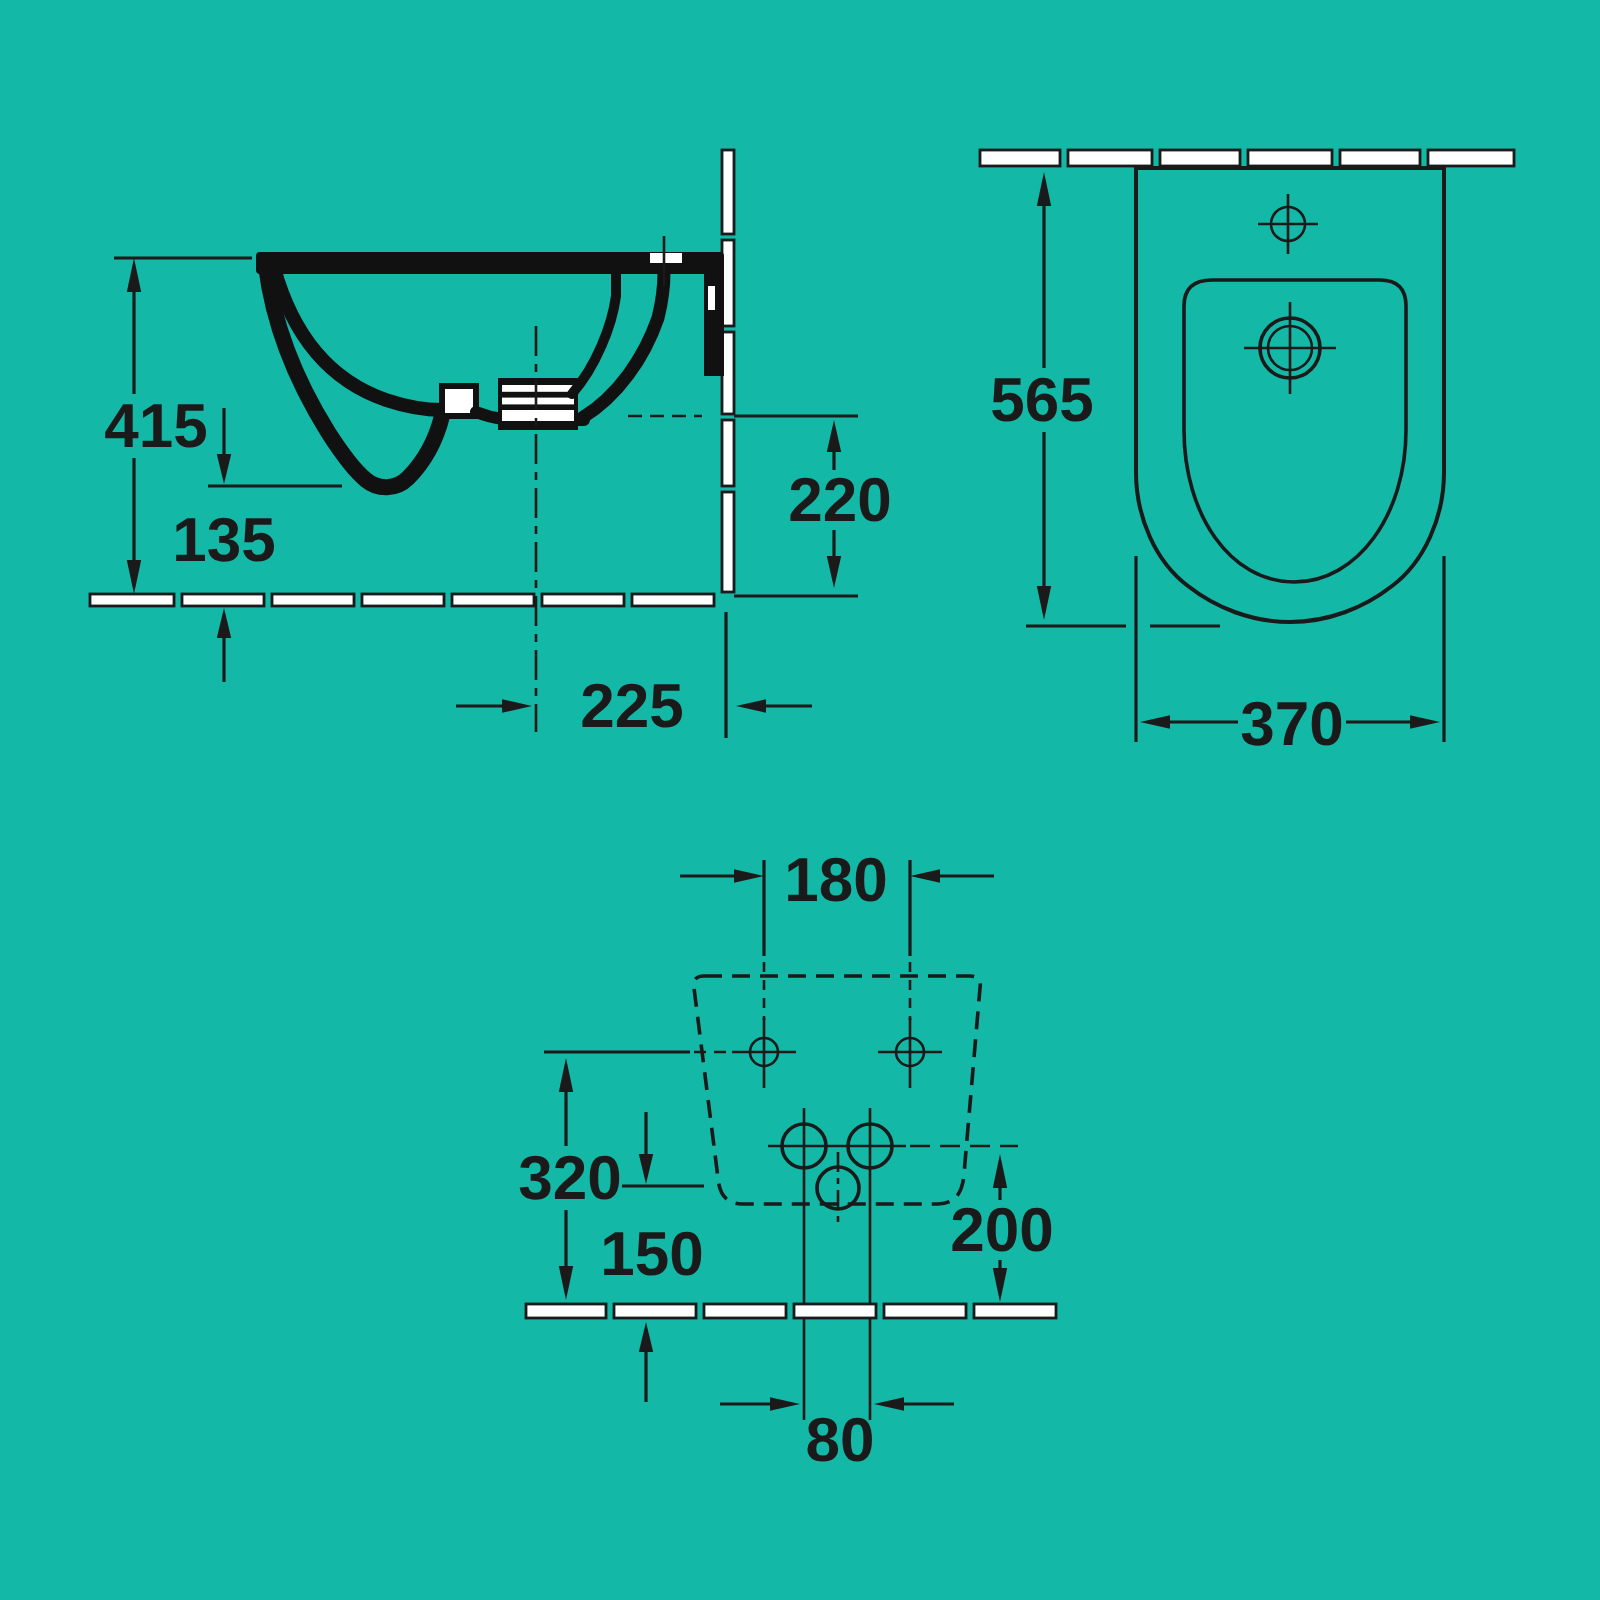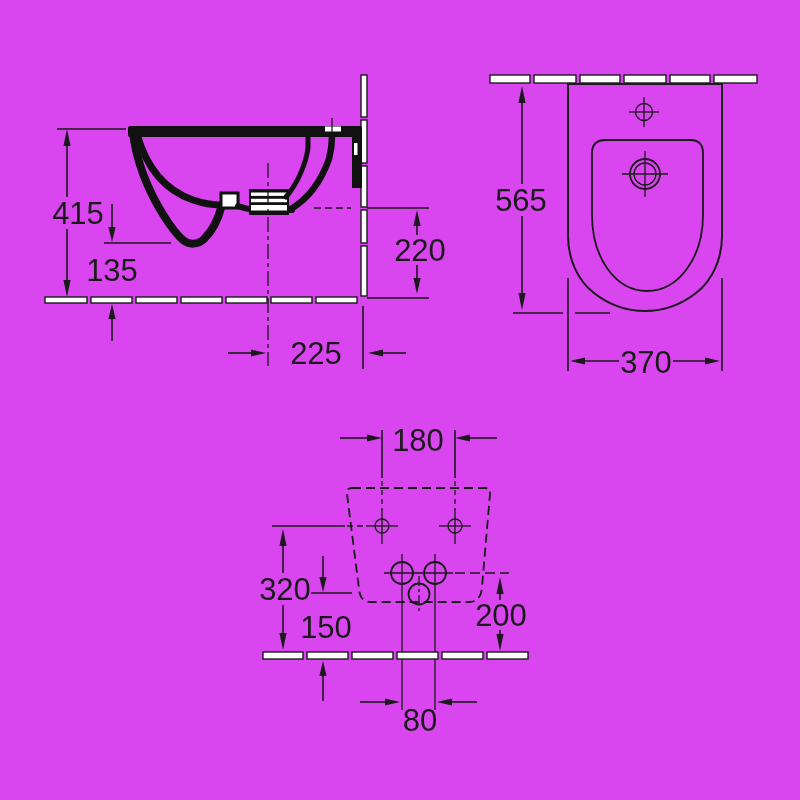--- a/index.html
+++ b/index.html
@@ -1,17 +1,17 @@
 <!DOCTYPE html>
 <html><head>
 <meta charset="utf-8">
 <style>
   html,body{margin:0;padding:0;background:#ffffff;}
-  .canvas{position:relative;width:800px;height:800px;background:#d946ef;overflow:hidden;
-          font-family:"Liberation Sans", sans-serif;}
+  .canvas{position:relative;width:800px;height:800px;background:#14b8a6;overflow:hidden;
+          font-family:"Liberation Sans", sans-serif;font-weight:bold;}
   svg{display:block;}
   .ln{stroke:#1a1a1a;stroke-width:1.6;fill:none;}
   .thin{stroke:#1a1a1a;stroke-width:1.3;fill:none;}
   .outline{stroke:#1a1a1a;stroke-width:2;fill:none;}
   .inner{stroke:#1a1a1a;stroke-width:1.8;fill:none;}
   .tile{fill:#ffffff;stroke:#1a1a1a;stroke-width:1.4;}
   .arrow{fill:#1a1a1a;stroke:none;}
   .dimtext{font-family:"Liberation Sans", sans-serif;font-size:31px;fill:#1a1a1a;
            text-anchor:middle;dominant-baseline:central;}
   .black{fill:#111111;stroke:none;}

